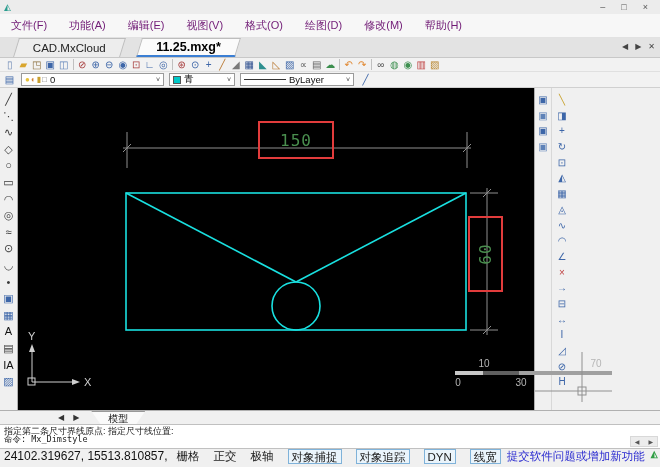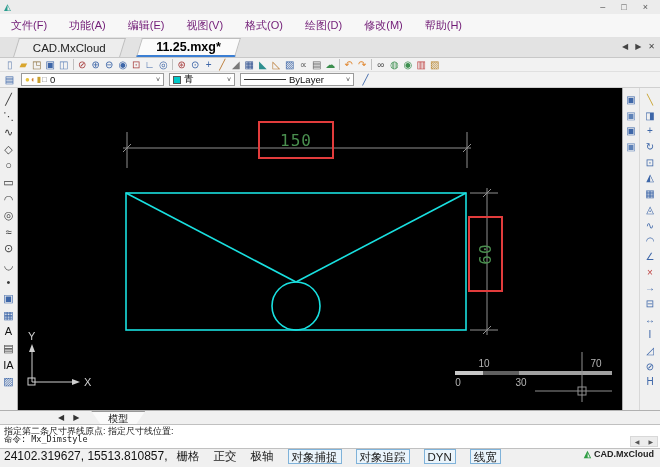--- a/index.html
+++ b/index.html
@@ -38,21 +38,21 @@
   .dd-color{width:66px}
   .dd-linetype{width:114px}
   .layer-flags{display:flex;gap:1px;font-size:8px;line-height:11px}
   .swatch{width:8px;height:8px;background:#00c8c8;border:1px solid #555}
   .lt-line{width:42px;height:1px;background:#333}
 
   
   .main{display:flex;height:322px}
   .left-tools{width:18px;background:#f0f0f0;border-right:1px solid #b0b0b0;display:flex;flex-direction:column;align-items:center;padding-top:3px}
   .lt-icon{width:16px;height:16.6px;font-size:11px;line-height:16px;text-align:center;color:#3a3a3a}
-  .canvas{position:relative;width:604px;height:322px;background:#000}
+  .canvas{position:relative;width:516px;height:322px;background:#000}
   .right-tools{width:38px;background:#f0f0f0;border-left:1px solid #b0b0b0;display:flex}
   .rt-colA{width:16px;display:flex;flex-direction:column;align-items:center;padding-top:4px}
   .rt-colB{width:21px;border-left:1px solid #d8d8d8;display:flex;flex-direction:column;align-items:center;padding-top:4px}
   .rt-icon{width:14px;height:15.7px;font-size:10px;line-height:15px;text-align:center;color:#3d66a8}
 
   
   .shape{stroke:#19e0e0;stroke-width:1.6;fill:none}
   .dim{stroke:#8f8f8f;stroke-width:1;fill:none}
   .hl{stroke:#e23c3c;stroke-width:2;fill:none}
   .dimtext{fill:#4a8f4f;font-size:16px;font-family:"DejaVu Sans Mono",monospace;letter-spacing:1px}
@@ -301,17 +301,18 @@
   <span class="coords">24102.319627, 15513.810857,</span>
   <span style="display:flex;gap:14px;align-items:center">
       <span class="toggle">栅格</span>
       <span class="toggle">正交</span>
       <span class="toggle">极轴</span>
       <span class="toggle active">对象捕捉</span>
       <span class="toggle active">对象追踪</span>
       <span class="toggle active">DYN</span>
       <span class="toggle active">线宽</span>
     </span>
+  <span class="status-link">提交软件问题或增加新功能</span>
   <span class="brand">
     <span class="brand-icon">◭</span>
     <span>CAD.MxCloud</span>
   </span>
 </div>
 
 </body></html>

